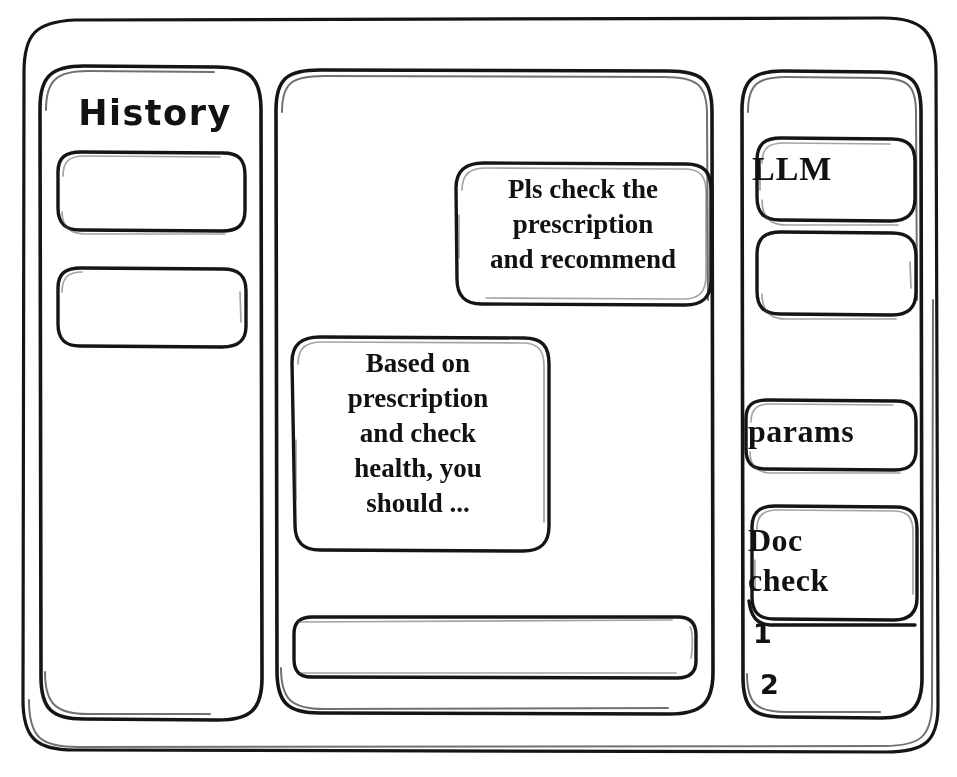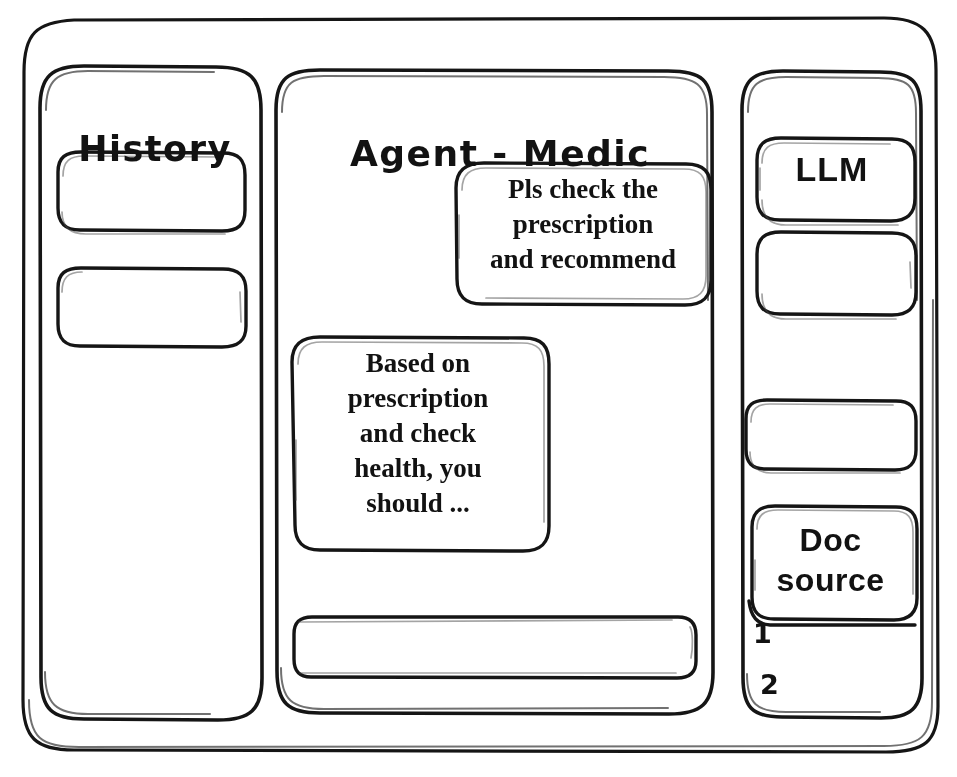--- a/index.html
+++ b/index.html
@@ -45,21 +45,20 @@
   .hand {
     position: absolute;
     color: #121212;
     font-family: "DejaVu Sans", sans-serif;
     font-weight: 700;
     letter-spacing: .5px;
     white-space: pre;
     text-align: center;
     line-height: 1.22;
     user-select: none;
-    margin-top: 36px;
   }
 
   #history-title {
     left: 60px; top: 92px;
     width: 190px;
     font-size: 35px;
     letter-spacing: 1.5px;
   }
 
   #main-title {
@@ -86,23 +85,22 @@
   }
   #agent-msg-text {
     left: 300px; top: 346px;
     width: 236px;
     font-size: 27px;
   }
 
   .tool-label {
     position: absolute;
     color: #121212;
-    font-family: Liberation Sans, sans-serif;
+    font-family: Liberation Serif, serif;
     font-weight: 700;
-    text-align: center;
     line-height: 1.24;
     white-space: pre-line;
     letter-spacing: 1px;
     user-select: none;
   }
   #llm-label    { left: 752px; top: 148px; width: 160px; font-size: 34px; }
   #ocr-label    { left: 752px; top: 250px; width: 160px; font-size: 34px; }
   #params-label { left: 748px; top: 412px; width: 162px; font-size: 32px; letter-spacing: .5px; }
   #doc-label    { left: 748px; top: 521px; width: 165px; font-size: 32px; letter-spacing: .5px; }
 
@@ -283,38 +281,38 @@
     <path class="stroke s-ghost2" d="M 757 529 C 757 515, 764 510, 778 510 L 894 511
         C 908 511, 913 518, 913 532 L 913 594"></path>
     <path class="stroke s-ghost2" d="M 755 560 L 755 590"></path>
 
     <path class="stroke s-box" d="M 749 601 C 751 617, 757 624, 770 625 L 915 625"></path>
 
   </svg>
 
   <div class="hand" id="history-title">History</div>
 
-  <div class="hand" id="main-title">Agent - Medic</div>
 
   <div class="bubble-text" id="user-msg-text">Pls check the
 prescription
 and recommend</div>
 
   <div class="bubble-text" id="agent-msg-text">Based on
 prescription
 and check
 health, you
 should ...</div>
 
   <div class="tool-label" id="llm-label">LLM</div>
 
 
+  <div class="tool-label" id="params-label">params</div>
 
   <div class="tool-label" id="doc-label">Doc
-source</div>
+check</div>
 
   <div class="src-num" id="src-num-1">1</div>
 
   <div class="src-num" id="src-num-2">2</div>
 
   <div class="hit" style="left:58px;  top:152px; width:188px; height:79px;"></div>
   <div class="hit" style="left:58px;  top:268px; width:188px; height:79px;"></div>
 
   <div class="hit" style="left:456px; top:163px; width:256px; height:142px;"></div>
   <div class="hit" style="left:292px; top:337px; width:258px; height:214px;"></div>

